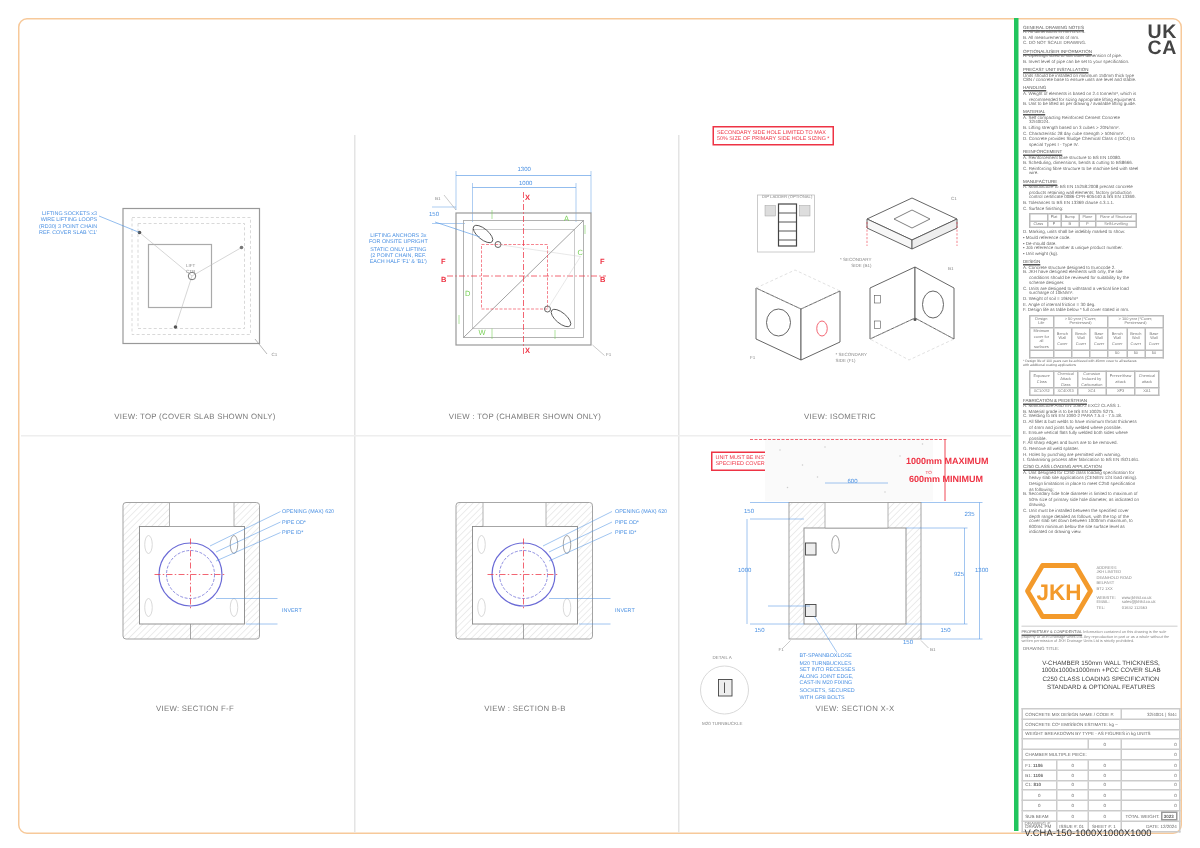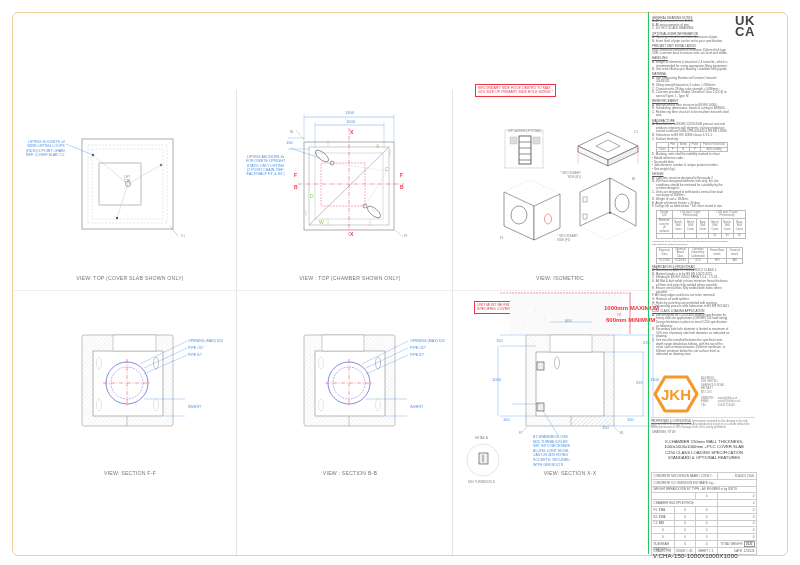--- a/index.html
+++ b/index.html
@@ -4,21 +4,21 @@
 <style>
   html, body { margin:0; padding:0; background:#fff; }
   body { width:800px; height:565px; position:relative; overflow:hidden; font-family:"Liberation Sans", sans-serif; color:#555; }
   .sheet { position:absolute; left:12px; top:12px; width:774px; height:542px; border:1px solid #f7c99a; border-radius:6px; }
   .vdiv { position:absolute; width:1px; background:#e4e4e4; }
   .hdiv { position:absolute; height:1px; background:#eee; }
   .view-label { position:absolute; font-size:5.2px; color:#777; letter-spacing:0.2px; text-align:center; white-space:nowrap; }
   .drawing { position:absolute; }
   .note-blue { position:absolute; font-size:3.6px; color:#4a90e2; line-height:4.3px; white-space:nowrap; }
   .note-red-box { position:absolute; border:0.7px solid #e34; color:#e34; font-size:3.6px; line-height:4.4px; padding:1px 2px; white-space:nowrap; }
-  .panel { position:absolute; left:648px; top:12px; width:110px; height:542px; border-left:1px solid #22c55e; }
+  .panel { position:absolute; left:676px; top:12px; width:110px; height:542px; border-left:3px solid #22c55e; }
   .notes { position:absolute; left:3px; top:3px; width:78px; font-size:3px; line-height:3.6px; color:#666; }
   .notes .h { text-decoration:underline; color:#555; margin-top:1.6px; }
   .notes .i { padding-left:4px; text-indent:-4px; }
   .ukca { position:absolute; left:86px; top:3px; font-size:13px; font-weight:bold; color:#444; line-height:11px; letter-spacing:0.5px; }
   .ntable { border-collapse:collapse; margin:1px 0 1px 4px; }
   .ntable td { border:0.4px solid #bbb; font-size:2.6px; padding:0 2px; color:#777; text-align:center; }
   .logo-wrap { position:absolute; left:2px; top:363px; width:106px; height:40px; }
   .addr { position:absolute; left:50px; top:2px; font-size:2.7px; line-height:3.4px; color:#888; }
   .conf { position:absolute; left:2px; top:405px; width:104px; font-size:2.6px; line-height:3.2px; color:#888; border-top:0.5px solid #ddd; padding-top:2px; }
   .dtitle-lbl { position:absolute; left:3px; top:418px; font-size:3px; color:#777; }

